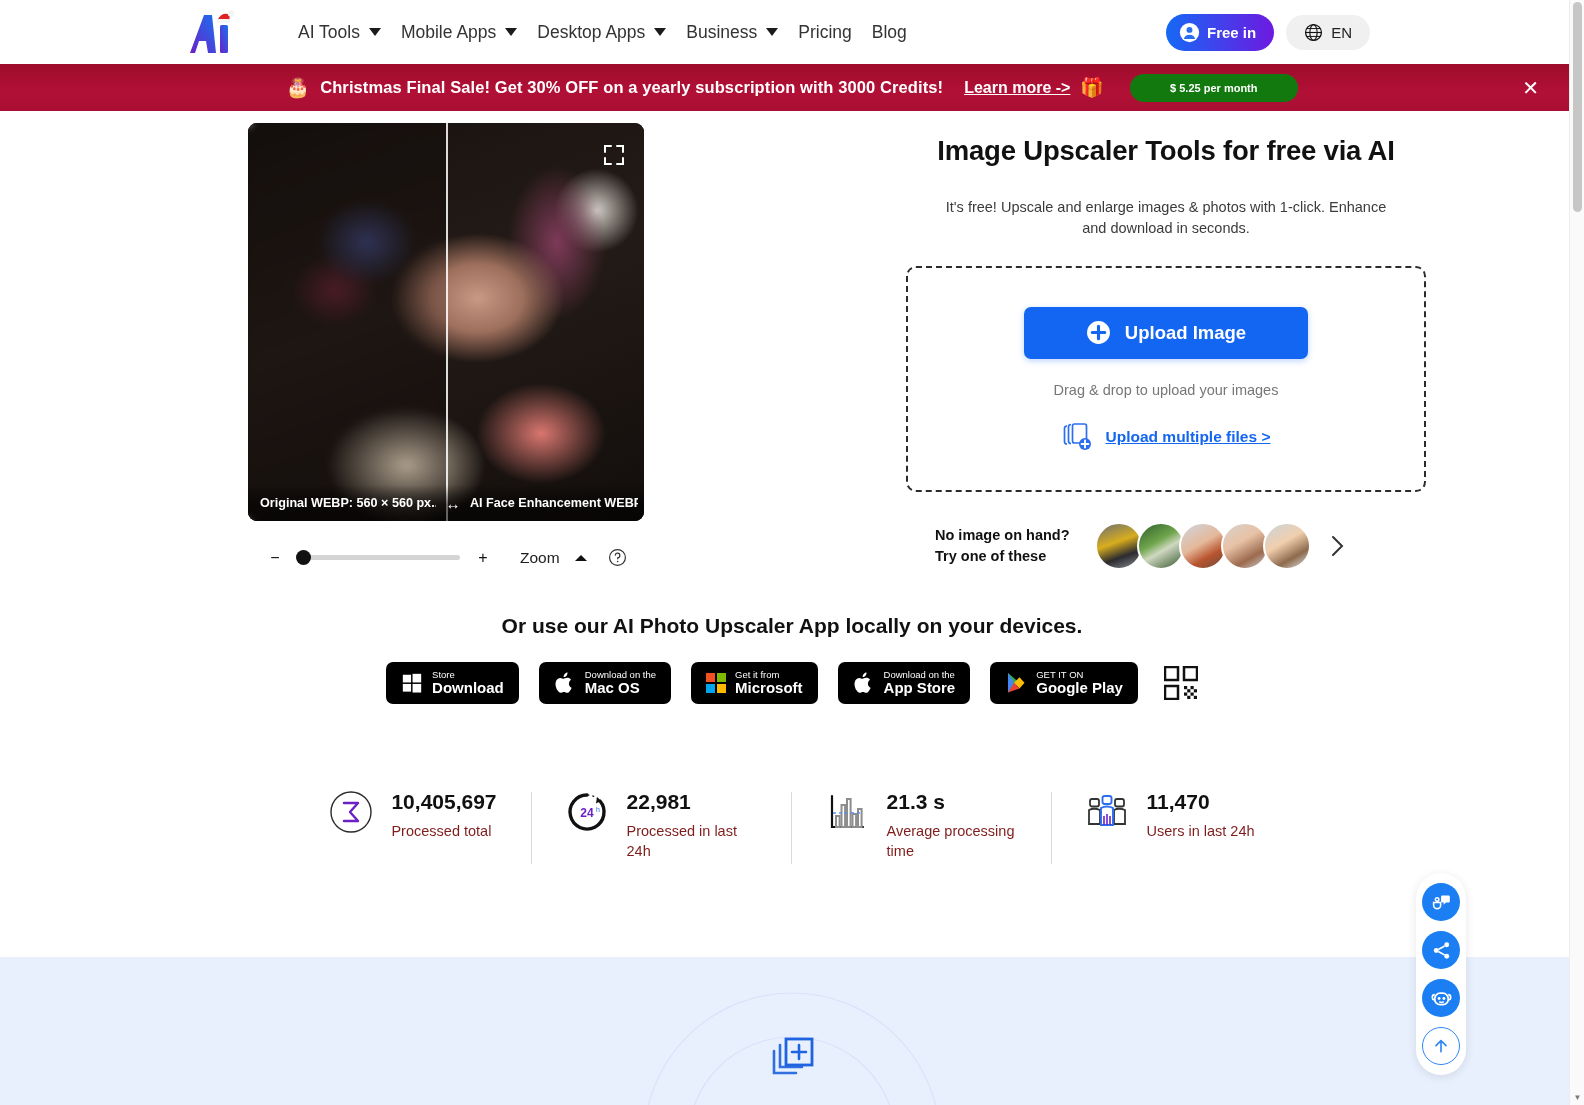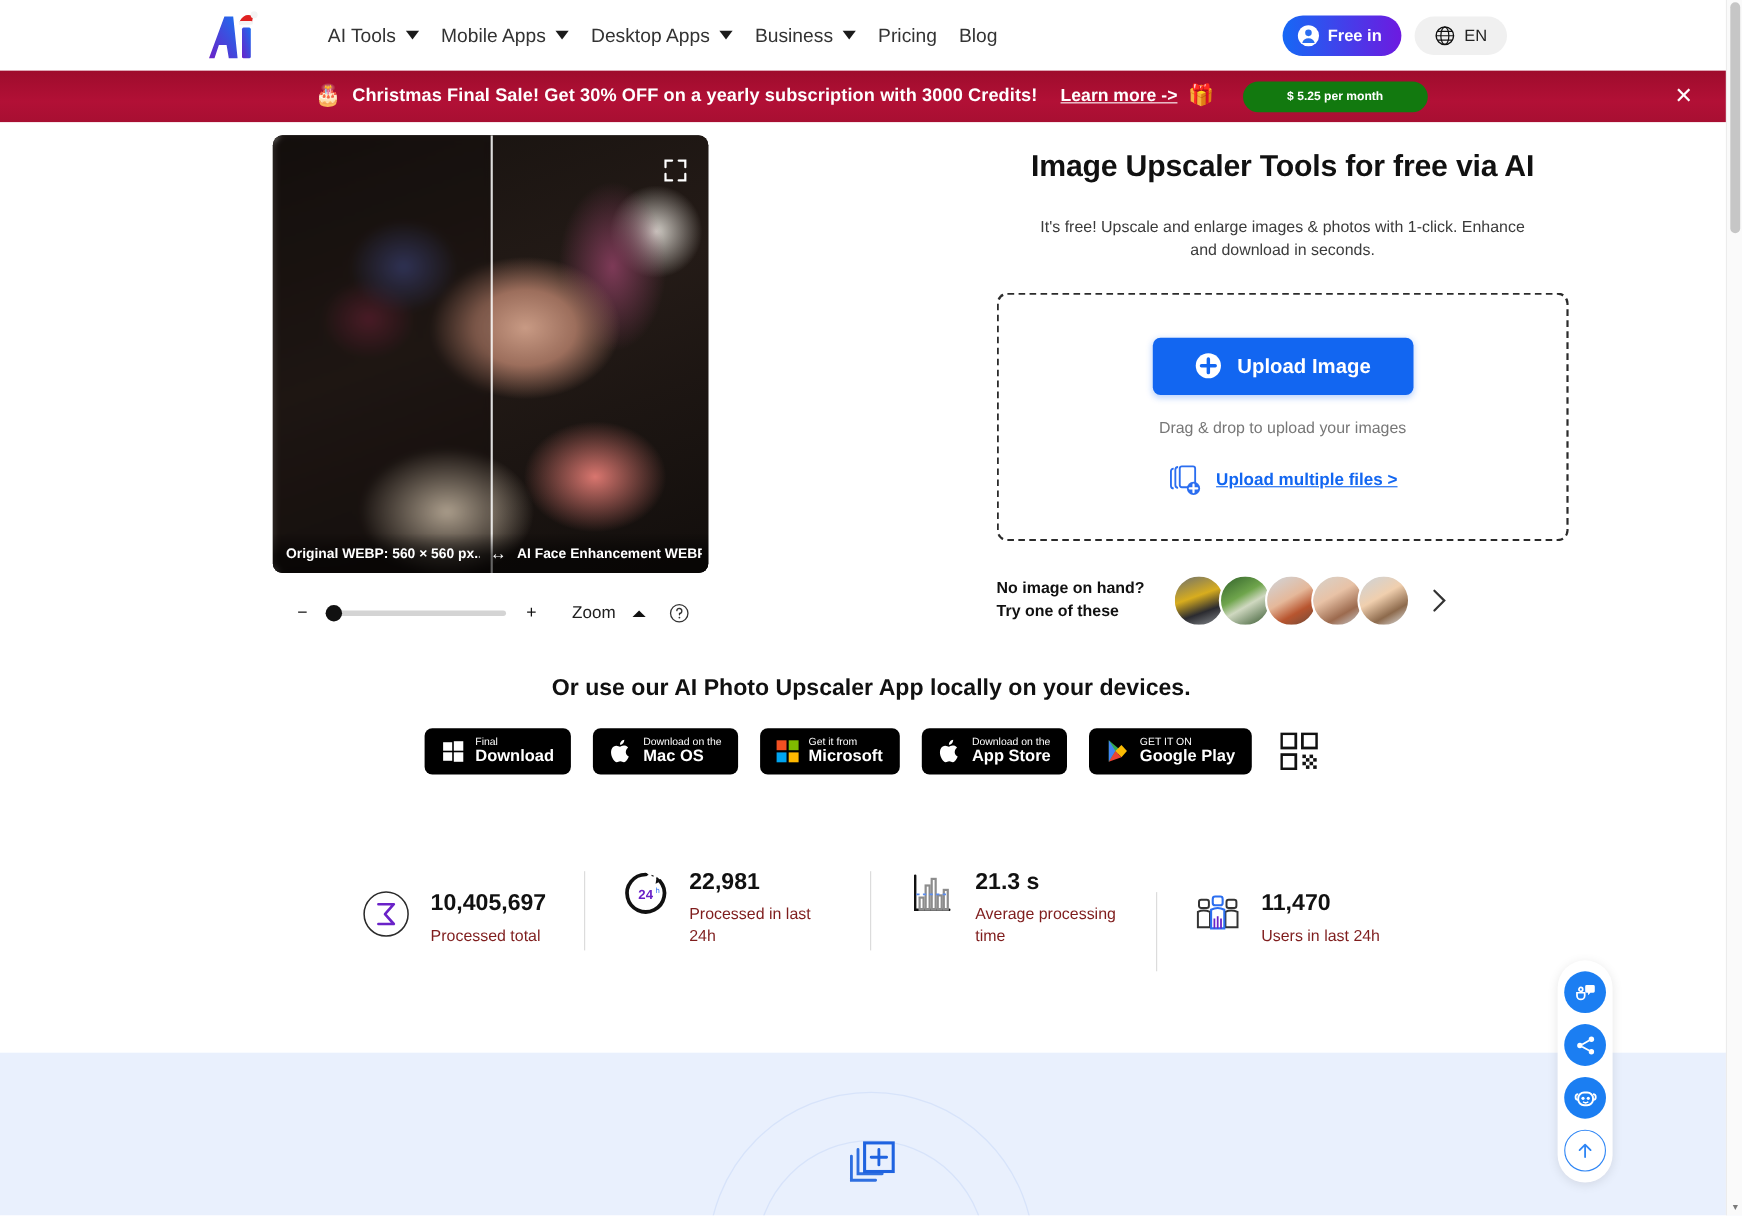--- a/index.html
+++ b/index.html
@@ -130,31 +130,31 @@
   .sub { font-size: 14.5px; color: #3b3b3b; line-height: 1.42; margin: 30px auto 0; width: 460px; }
   .dropzone {
     margin-top: 28px;
     border: 2px dashed #2b2b2b; border-radius: 10px;
     height: 226px;
     display: flex; flex-direction: column; align-items: center; justify-content: center;
   }
   .upload-btn {
     display: flex; align-items: center; justify-content: center; gap: 14px;
     background: #1266f1; color: #fff; border: none;
-    width: 237px; height: 52px; border-radius: 7px;
+    width: 284px; height: 52px; border-radius: 7px;
     font-size: 18.5px; font-weight: bold; cursor: pointer;
     box-shadow: 0 2px 6px rgba(18,102,241,.28);
     text-align: center;
   }
   .dz-hint { font-size: 14.5px; color: #777; margin-top: 23px; }
   .dz-multi { display:flex; align-items:center; gap: 12px; margin-top: 24px; cursor: pointer; }
   .dz-multi-text { font-size: 15.5px; font-weight: bold; color: #1266f1; text-decoration: underline; }
 
   .samples { display: flex; align-items: center; margin-top: 30px; text-align: left; }
-  .samples-text { font-size: 14.5px; font-weight: bold; color: #111; line-height: 1.45; width: 160px;}
+  .samples-text { font-size: 14.5px; font-weight: bold; color: #111; line-height: 1.45; width: 160px; margin-left: 29px;}
   .thumbs { display: flex; margin-left: 0; }
   .thumb { width: 48px; height: 48px; border-radius: 50%; border: 2px solid #fff; margin-left: -6px; overflow:hidden;}
   .thumb:first-child { margin-left: 0; }
   .t1 { background: linear-gradient(160deg,#6a6f72 0%,#d8ad1e 42%,#2b2b30 70%,#8a8f93 100%); }
   .t2 { background: linear-gradient(150deg,#2f5f2a 0%,#6fa54c 40%,#cfd8c0 58%,#32542b 100%); }
   .t3 { background: linear-gradient(150deg,#cfd6dd 0%,#e5b89a 45%,#b8552f 70%,#6b4a3a 100%); }
   .t4 { background: linear-gradient(150deg,#d6d2cc 0%,#e8c2a6 40%,#9c6a4e 72%,#cfd4d8 100%); }
   .t5 { background: linear-gradient(150deg,#cbd3da 0%,#f0cfae 42%,#8d6a4c 72%,#e6e9ec 100%); }
   .samples-next { margin-left: 18px; cursor: pointer; }
 
@@ -167,21 +167,21 @@
     height: 42px; display: flex; align-items: center; gap: 9px;
     padding: 0 15px; cursor: pointer;
   }
   .badge-txt { text-align: left; line-height: 1.05; }
   .badge-small { font-size: 9.5px; display: block; }
   .badge-big { font-size: 15px; font-weight: bold; display: block; }
   .ms-squares { display: grid; grid-template-columns: 9px 9px; grid-template-rows: 9px 9px; gap: 2px; }
   .qr { margin-left: 6px; cursor: pointer; }
 
   
-  .stats { display: flex; justify-content: center; align-items: flex-end; gap: 0; margin-top: 86px; }
+  .stats { display: flex; justify-content: center; align-items: flex-start; gap: 0; margin-top: 86px; }
   .stat { display: flex; align-items: flex-start; gap: 18px; padding: 0 34px; position: relative; }
   .stat + .stat::before {
     content:""; position: absolute; left: 0; top: 2px; width: 1px; height: 72px; background: #d9d9d9;
   }
   .stat-num { font-size: 21px; font-weight: bold; color: #111; line-height: 1.1; }
   .stat-lbl { font-size: 14.5px; color: #7f1d1d; margin-top: 9px; line-height: 1.33; max-width: 130px;}
 
   
   .band {
     position: absolute; left: 0; right: 0; bottom: 0; height: 148px;
@@ -378,21 +378,21 @@
   <div class="badges">
 
     <div class="badge">
       <svg width="22" height="22" viewBox="0 0 24 24">
         <rect x="2" y="3" width="9" height="8.4" fill="#fff"></rect>
         <rect x="12.6" y="2" width="9.4" height="9.4" fill="#fff"></rect>
         <rect x="2" y="13" width="9" height="8.4" fill="#fff"></rect>
         <rect x="12.6" y="13" width="9.4" height="9.4" fill="#fff"></rect>
       </svg>
       <span class="badge-txt">
-        <span class="badge-small">Final</span>
+        <span class="badge-small">Store</span>
         <span class="badge-big">Download</span>
       </span>
     </div>
 
     <div class="badge">
       <svg width="22" height="26" viewBox="0 0 20 24">
         <path d="M13.6 12.6c0-2.4 1.9-3.5 2-3.6-1.1-1.6-2.8-1.8-3.4-1.8-1.4-.2-2.8.9-3.5.9s-1.8-.8-3-.8c-1.5 0-2.9.9-3.7 2.3-1.6 2.8-.4 6.9 1.1 9.2.8 1.1 1.7 2.3 2.9 2.3 1.2 0 1.6-.7 3-.7s1.8.7 3 .7c1.3 0 2.1-1.1 2.8-2.2.9-1.3 1.3-2.5 1.3-2.6-.1 0-2.5-1-2.5-3.7z" fill="#fff"></path>
         <path d="M11.4 5.2c.6-.8 1-1.8.9-2.9-.9 0-2 .6-2.6 1.4-.6.7-1.1 1.8-.9 2.8 1 .1 2-.5 2.6-1.3z" fill="#fff"></path>
       </svg>
       <span class="badge-txt">

